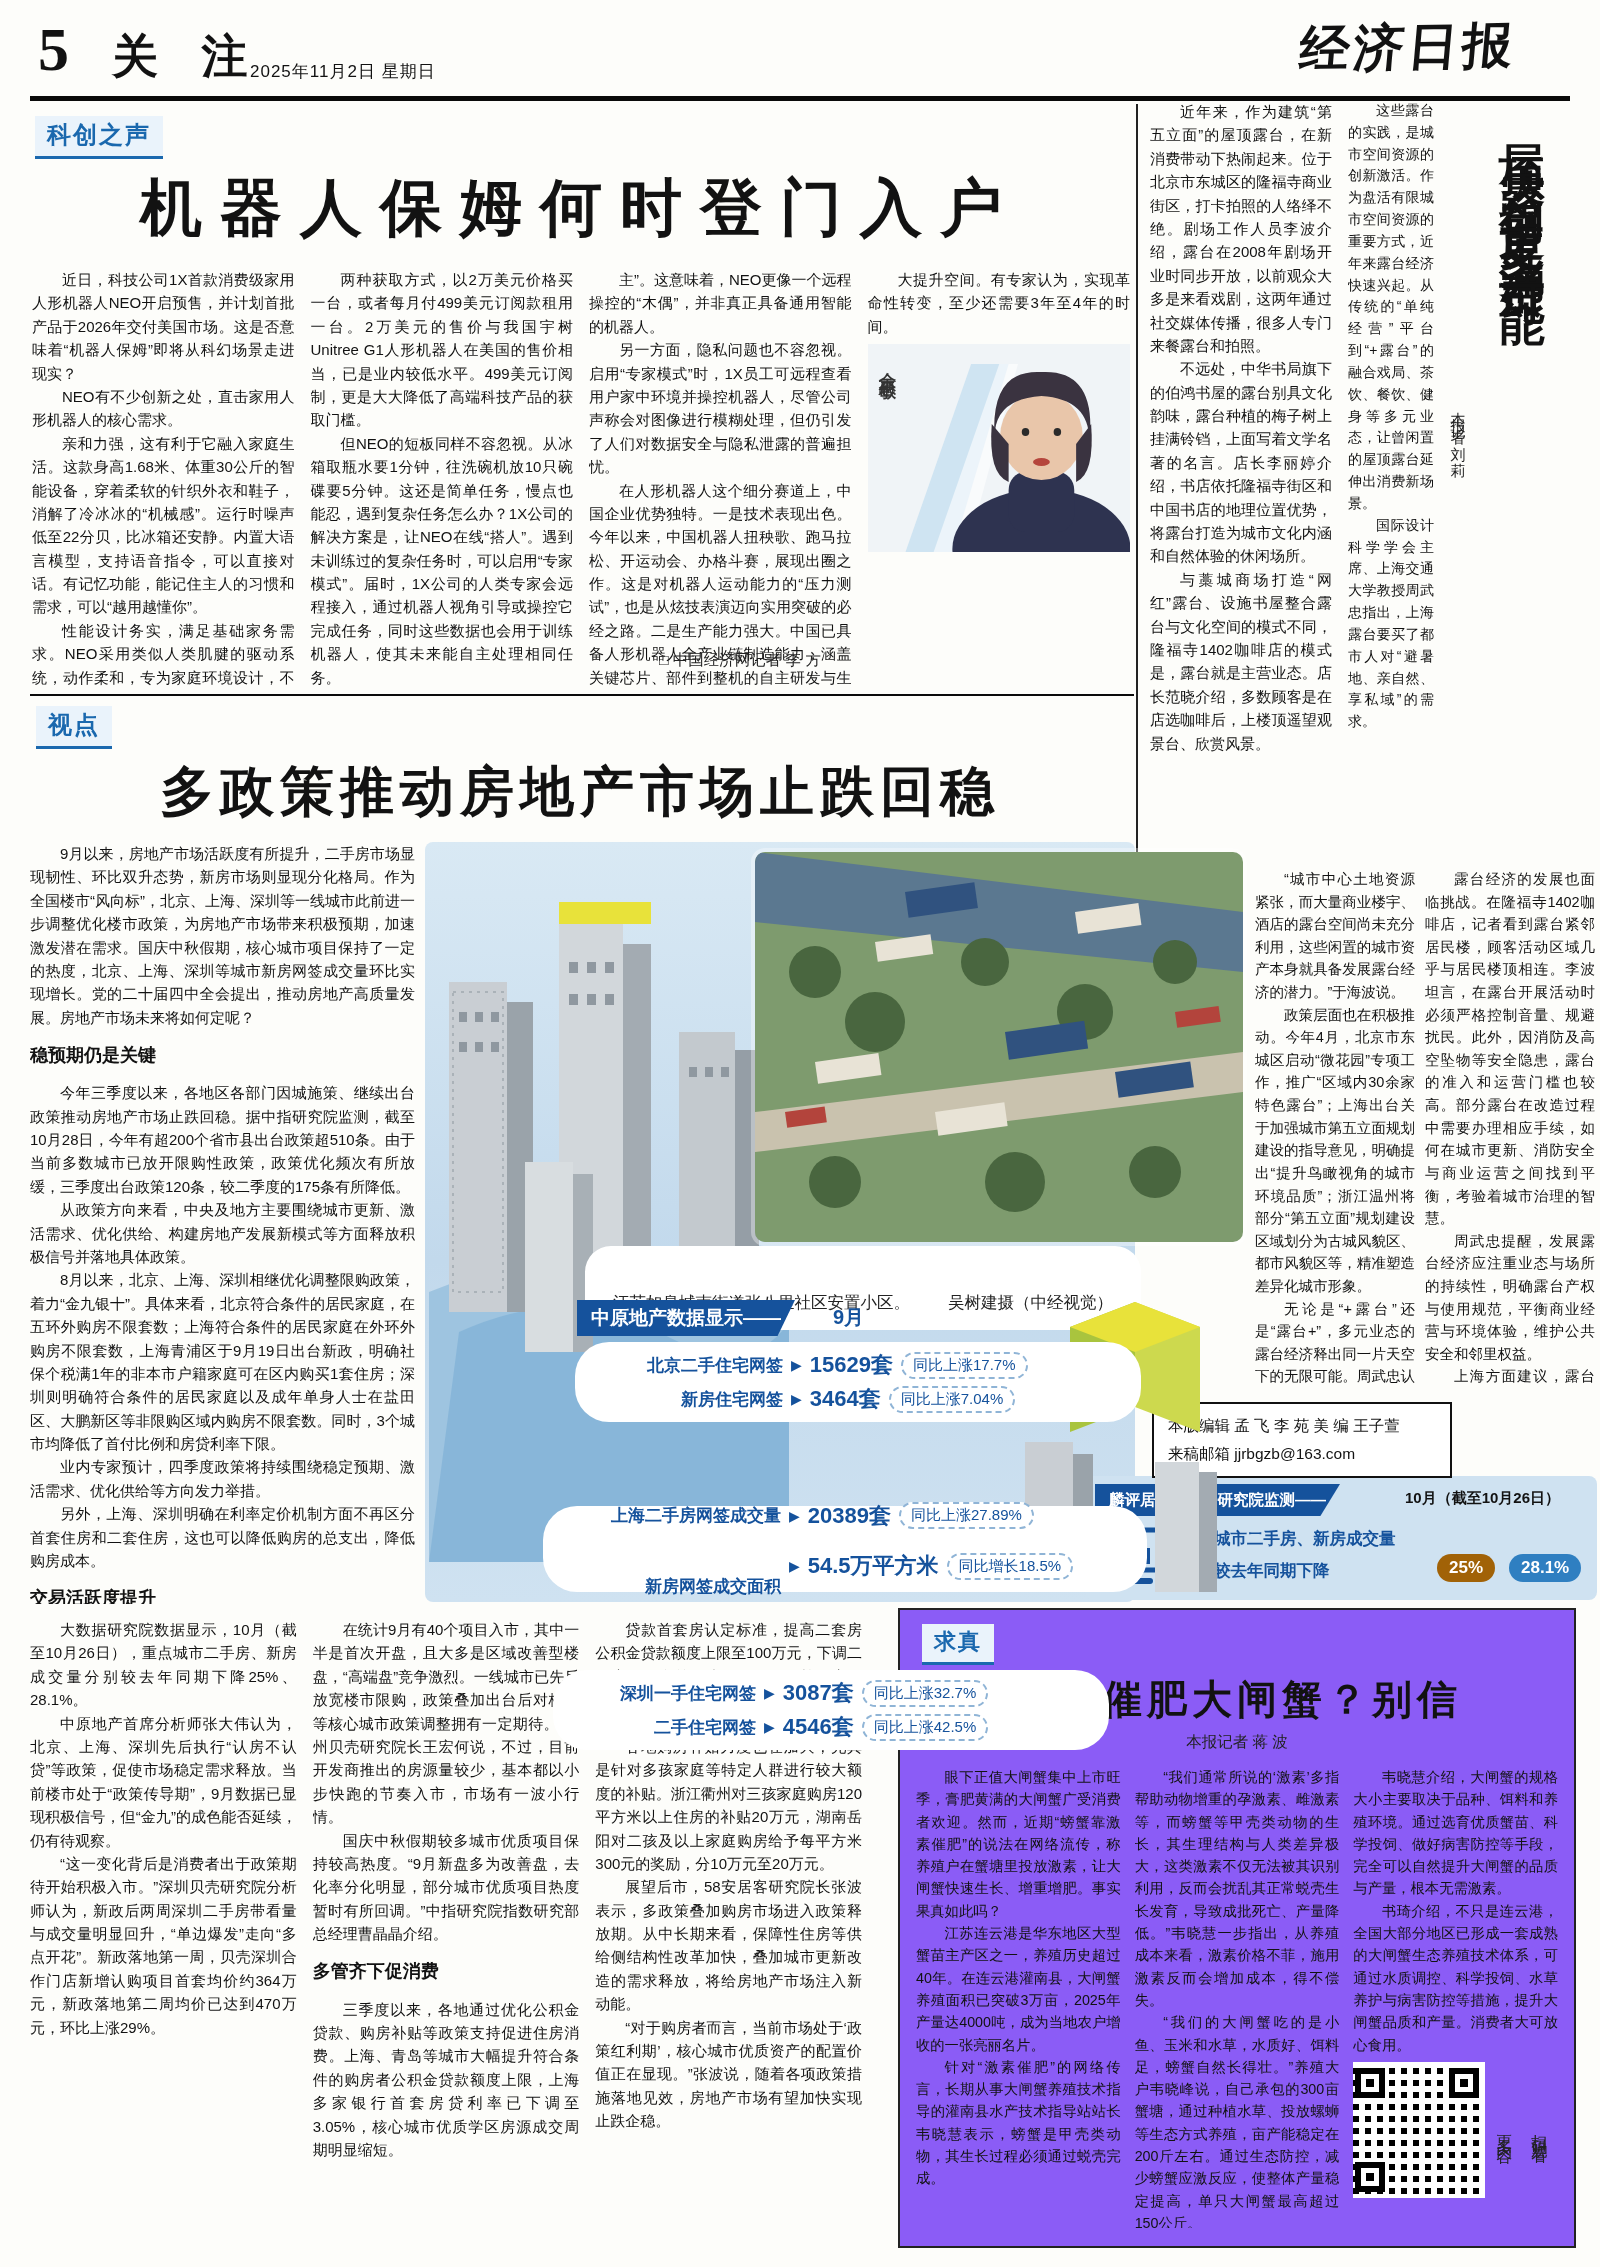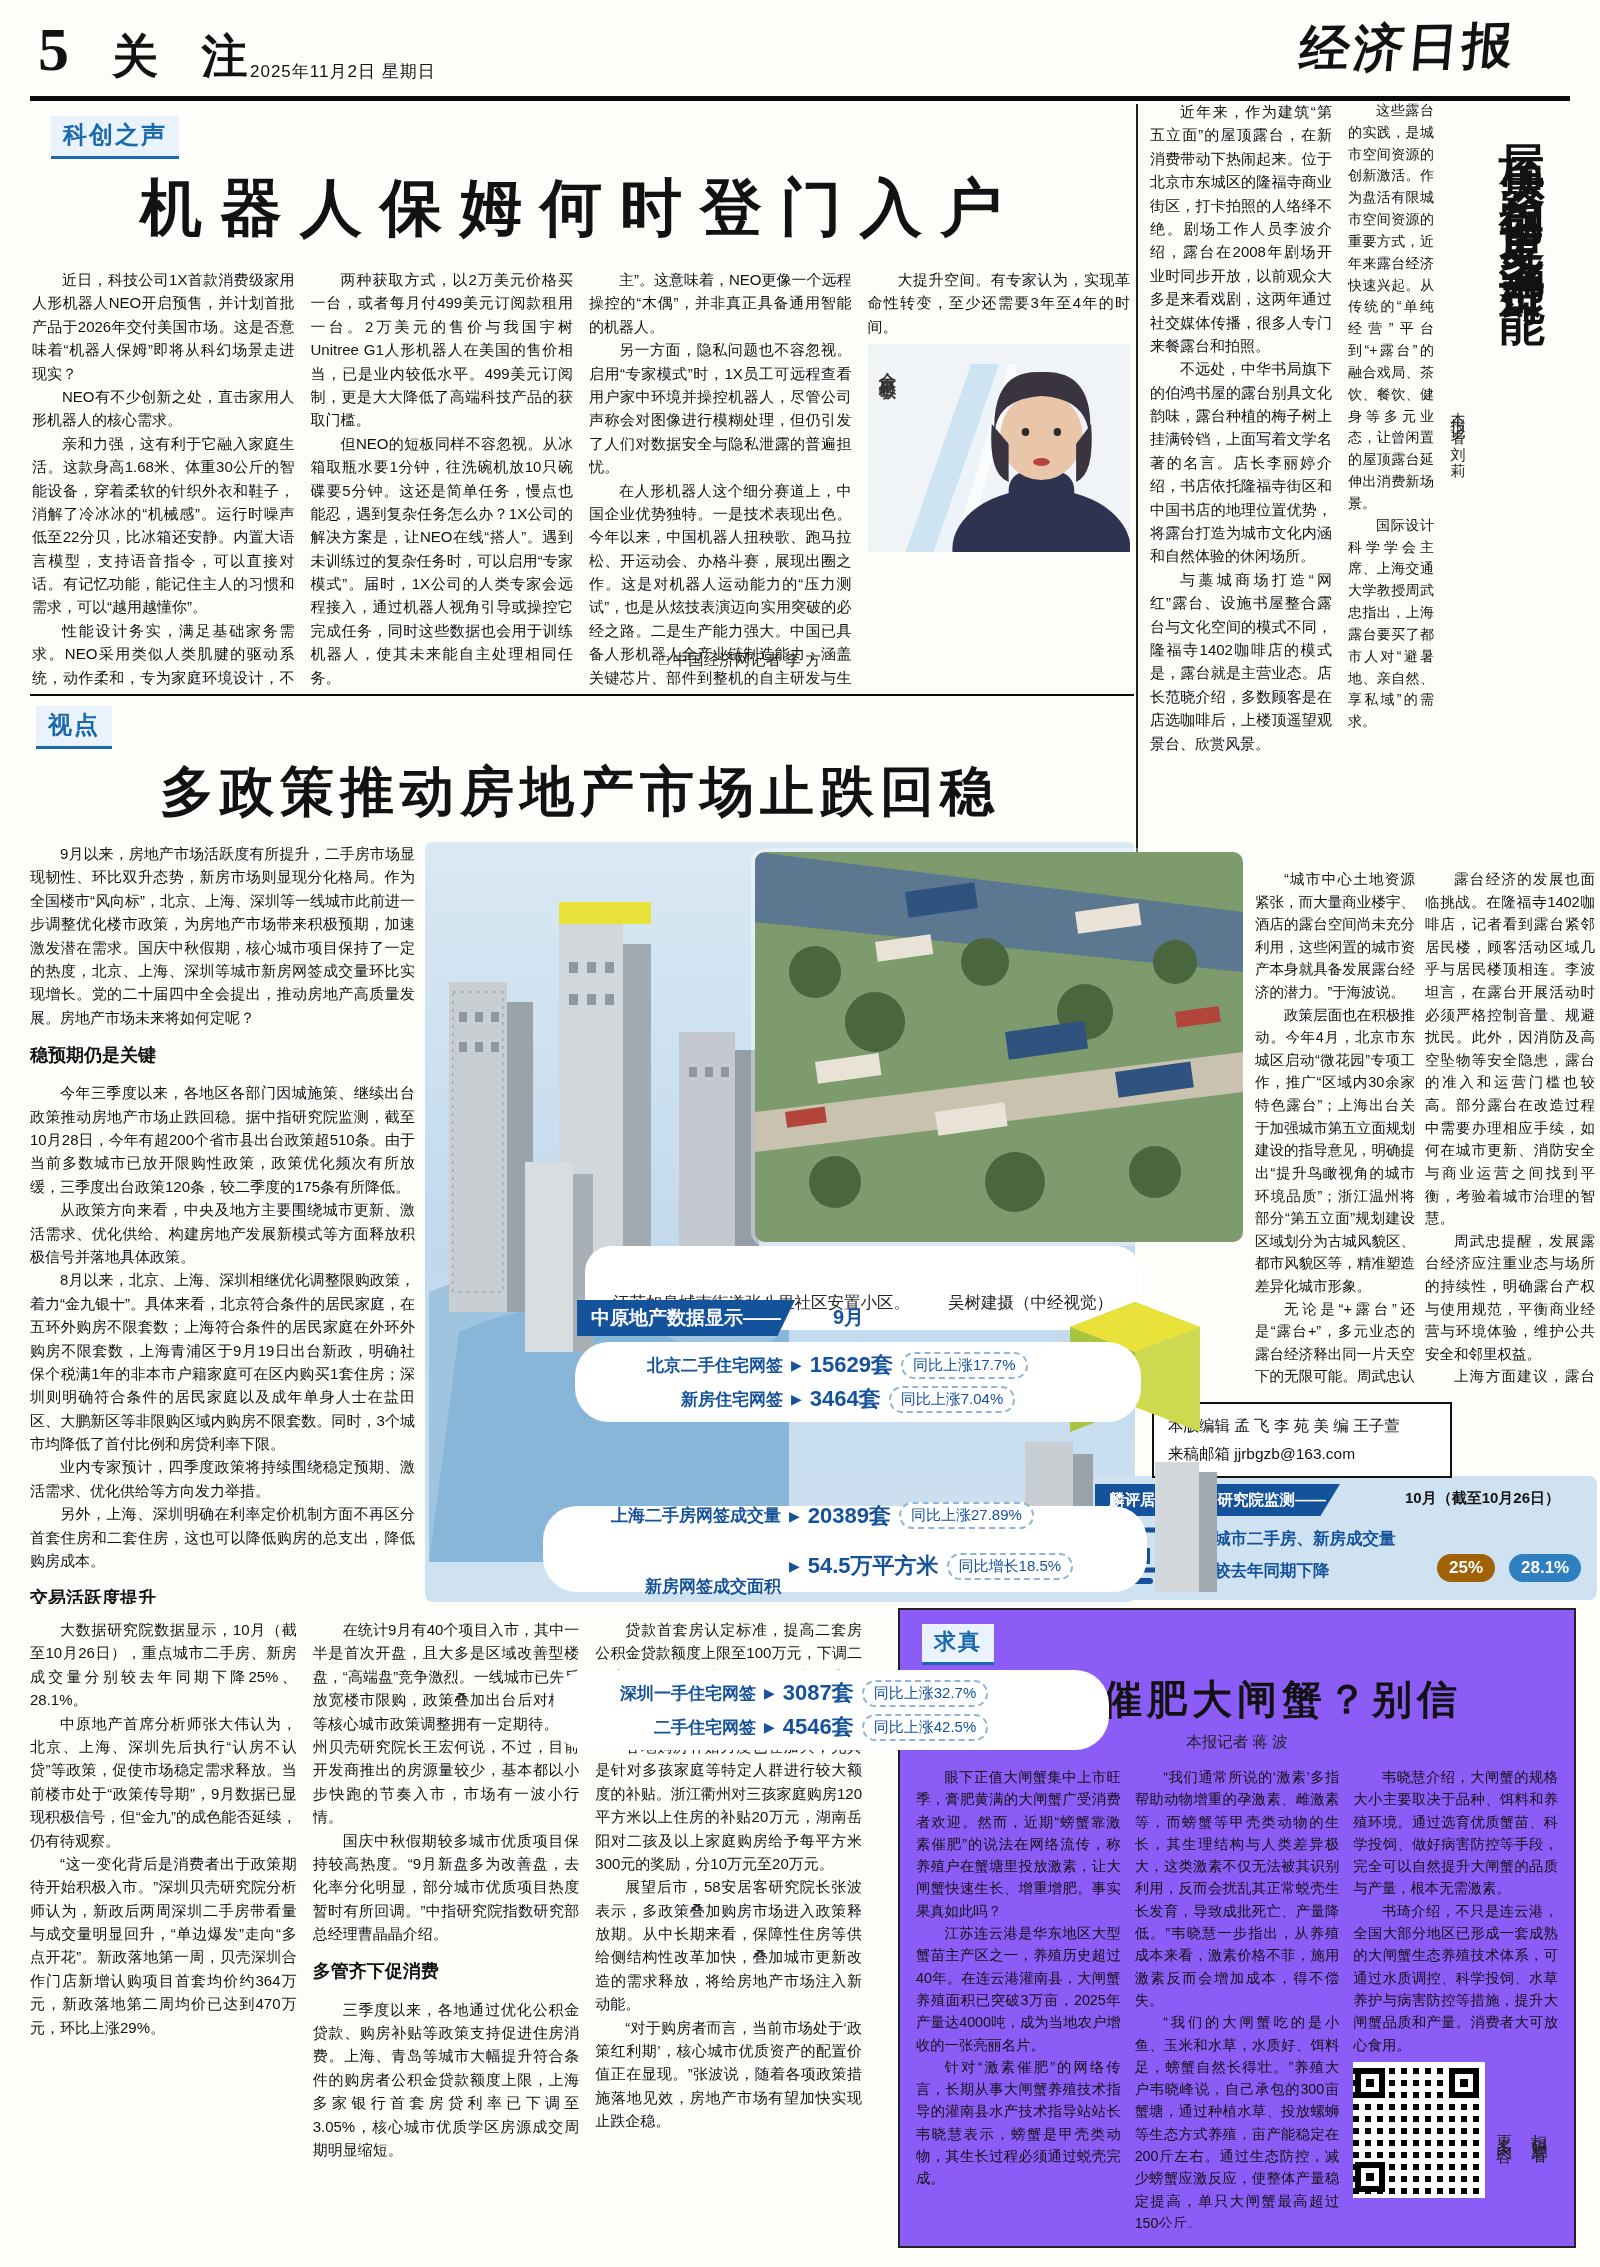--- a/index.html
+++ b/index.html
@@ -69,21 +69,21 @@
 <body>
 
 <div id="page">
 
   <div class="abs pgnum" style="left:38px;top:14px;">5</div>
   <div class="abs pgsec" style="left:112px;top:26px;">关 注</div>
   <div class="abs pgdate" style="left:250px;top:60px;">2025年11月2日  星期日</div>
   <div class="abs masthead" style="left:1300px;top:14px;">经济日报</div>
   <div class="abs hrule" style="left:30px;top:96px;width:1540px;height:5px;"></div>
 
-  <div class="abs" style="left:43px;top:116px;padding-left:8px;">
+  <div class="abs" style="left:27px;top:116px;padding-left:8px;">
     <span class="seclabel">科创之声</span>
   </div>
   <div class="abs h-robot" style="left:30px;top:166px;width:1100px;">机器人保姆何时登门入户</div>
 
   <div class="abs cols-flex" style="left:32px;top:268px;width:1098px;height:420px;">
     <div class="col">
         <p>近日，科技公司1X首款消费级家用人形机器人NEO开启预售，并计划首批产品于2026年交付美国市场。这是否意味着“机器人保姆”即将从科幻场景走进现实？</p>
         <p>NEO有不少创新之处，直击家用人形机器人的核心需求。</p>
         <p>亲和力强，这有利于它融入家庭生活。这款身高1.68米、体重30公斤的智能设备，穿着柔软的针织外衣和鞋子，消解了冷冰冰的“机械感”。运行时噪声低至22分贝，比冰箱还安静。内置大语言模型，支持语音指令，可以直接对话。有记忆功能，能记住主人的习惯和需求，可以“越用越懂你”。</p>
         <p>性能设计务实，满足基础家务需求。NEO采用类似人类肌腱的驱动系统，动作柔和，专为家庭环境设计，不用太担心安全问题。单手22个自由度的精细操作，4个小时续航、热插拔换电的设计，让叠衣服、浇花、扫地、洗碗等基础家务及其延伸服务成为可能。</p>

